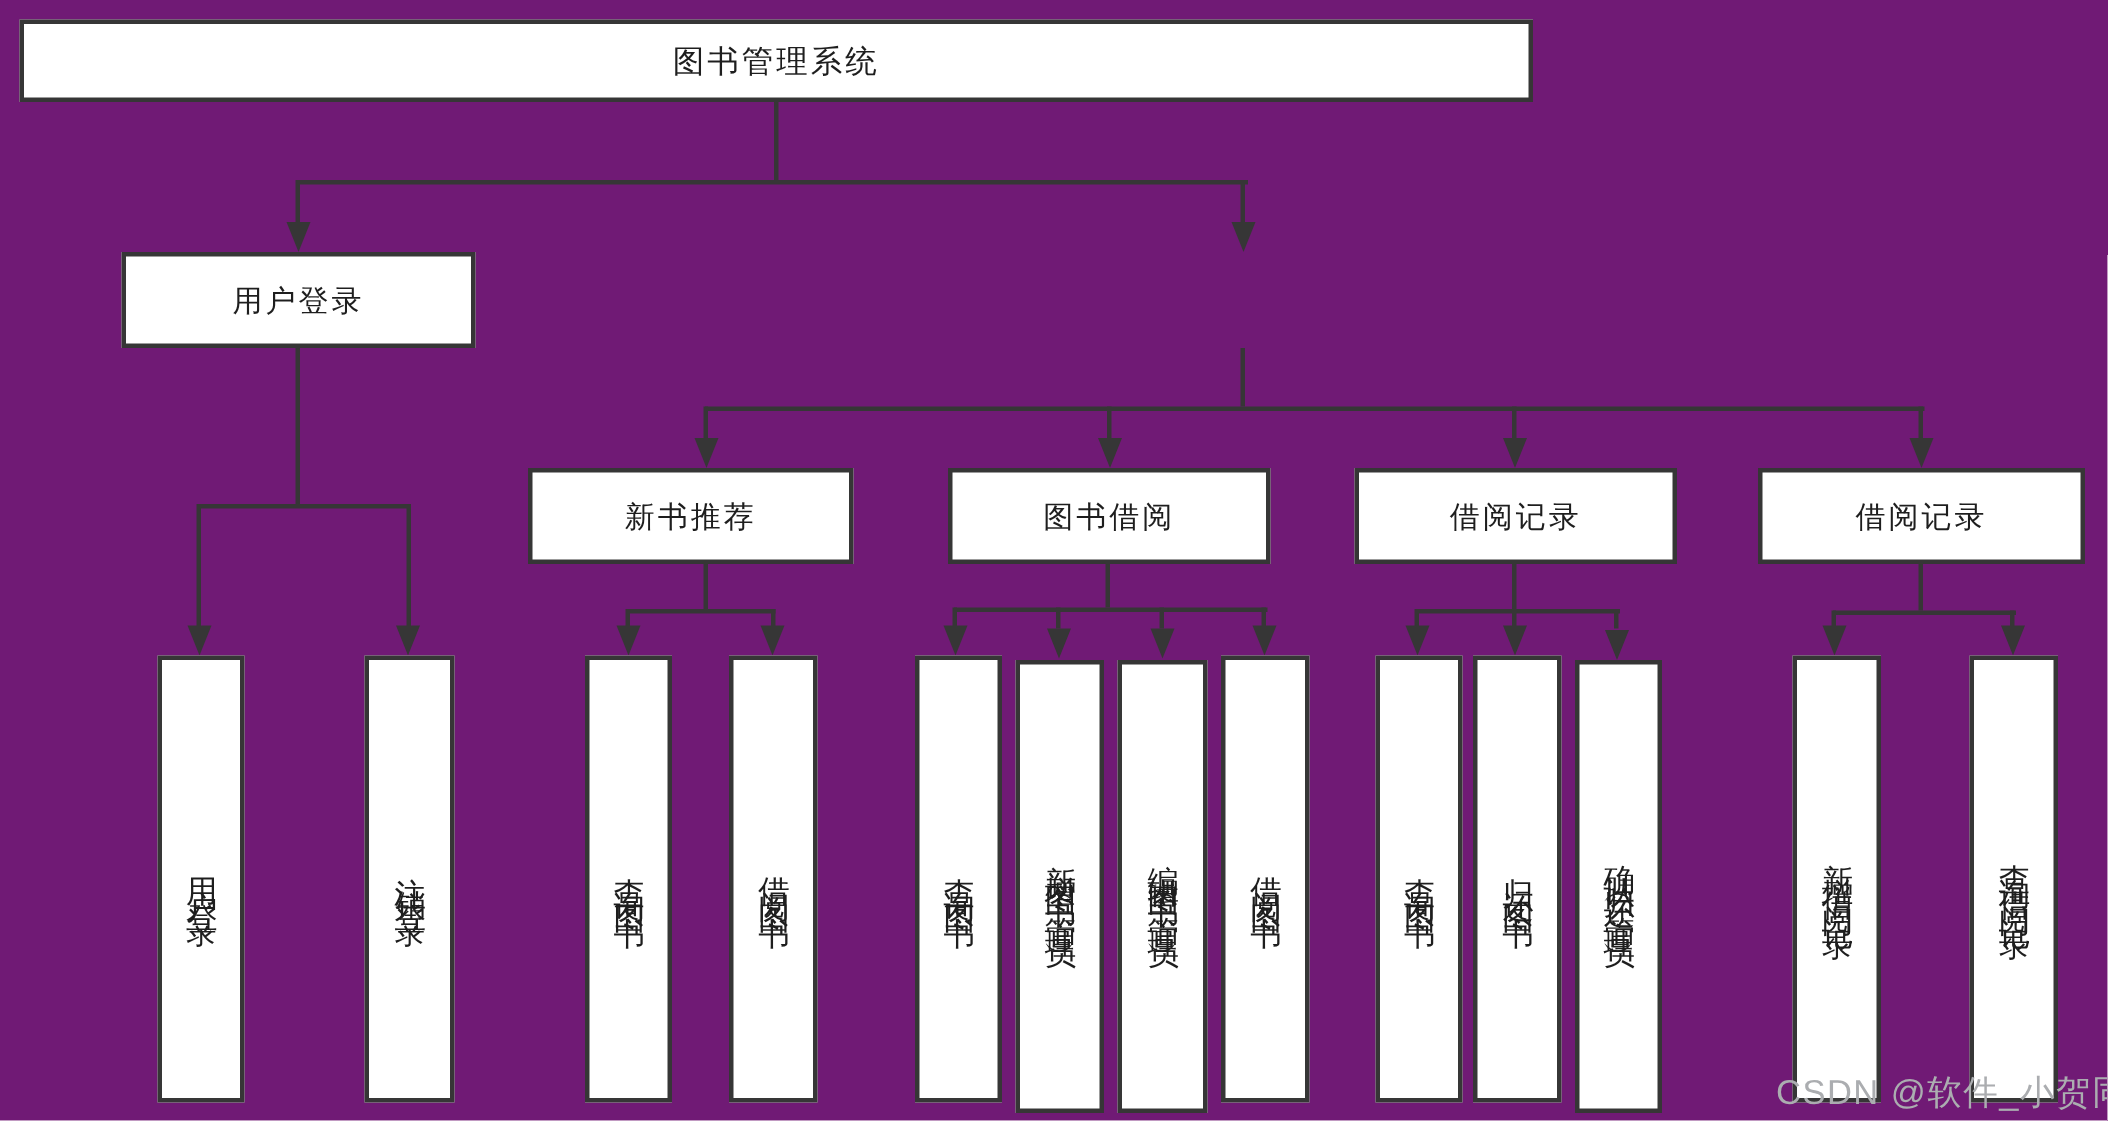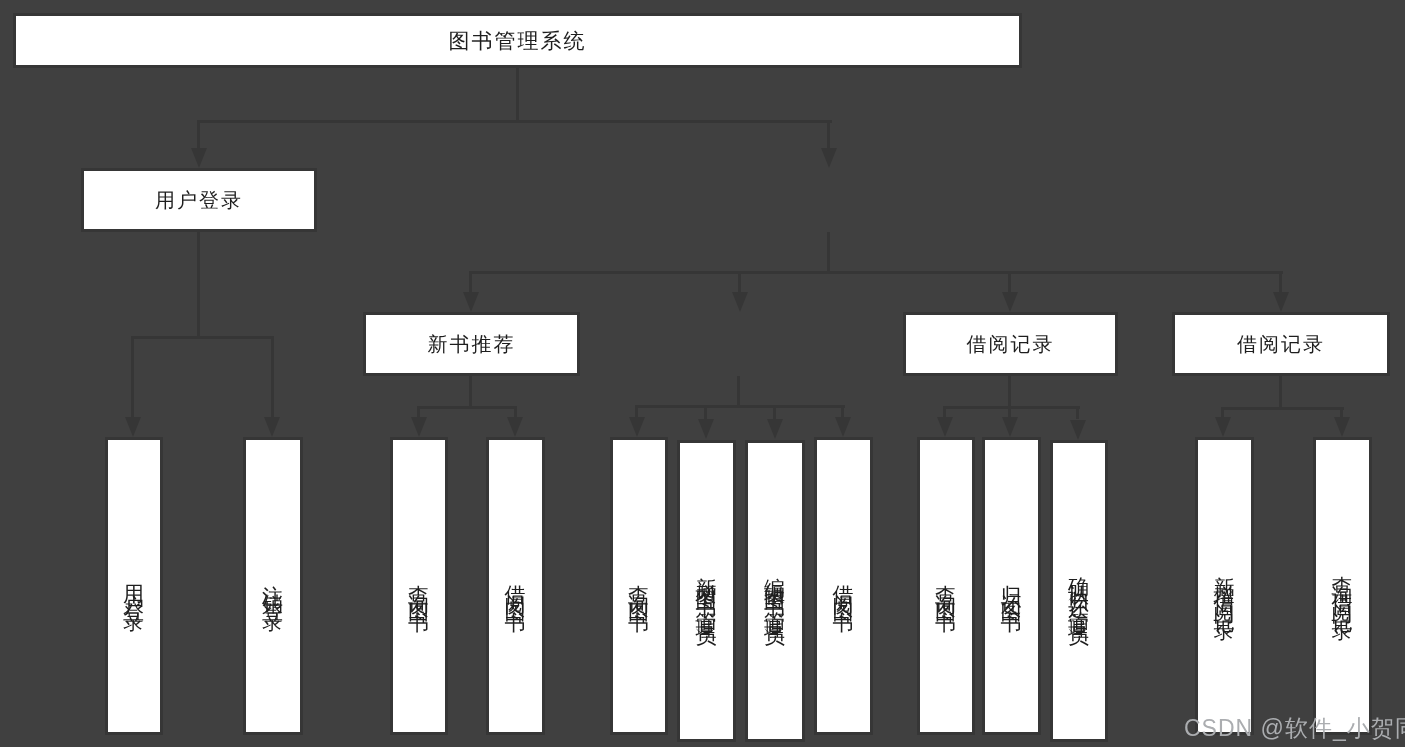--- a/index.html
+++ b/index.html
@@ -1,19 +1,19 @@
 <!DOCTYPE html>
 <html><head>
 <meta charset="utf-8">
 <style>
   html,body{margin:0;padding:0;background:#ffffff;}
   .canvas{
     position:relative;
     width:1405px;height:747px;
-    background:#404040;
+    background:#701a75;
     font-family:"Liberation Sans","DejaVu Sans",sans-serif;
     overflow:hidden;
   }
   .box{
     position:absolute;
     box-sizing:border-box;
     border:3px solid #363636;
     background:#ffffff;
     display:flex;
     align-items:center;
@@ -79,22 +79,25 @@
   <div class="line" style="left:470px;top:271px;width:813px;height:3px;"></div>
   <div class="line" style="left:469px;top:271px;width:3px;height:23px;"></div>
   <div class="arrow" style="left:463px;top:292px;"></div>
   <div class="line" style="left:738px;top:271px;width:3px;height:23px;"></div>
   <div class="arrow" style="left:732px;top:292px;"></div>
   <div class="line" style="left:1008px;top:271px;width:3px;height:23px;"></div>
   <div class="arrow" style="left:1002px;top:292px;"></div>
   <div class="line" style="left:1279px;top:271px;width:3px;height:23px;"></div>
   <div class="arrow" style="left:1273px;top:292px;"></div>
 
-  <div class="box" style="left:363px;top:312px;width:217px;height:64px;">
+  <div class="box" style="left:352px;top:312px;width:217px;height:64px;">
     <span class="hlabel">新书推荐</span>
+  </div>
+  <div class="box" style="left:632px;top:312px;width:215px;height:64px;">
+    <span class="hlabel">图书借阅</span>
   </div>
   <div class="box" style="left:903px;top:312px;width:215px;height:64px;">
     <span class="hlabel">借阅记录</span>
   </div>
   <div class="box" style="left:1172px;top:312px;width:218px;height:64px;">
     <span class="hlabel">借阅记录</span>
   </div>
 
   <div class="line" style="left:469px;top:376px;width:3px;height:30px;"></div>
   <div class="line" style="left:418px;top:406px;width:99px;height:3px;"></div>

